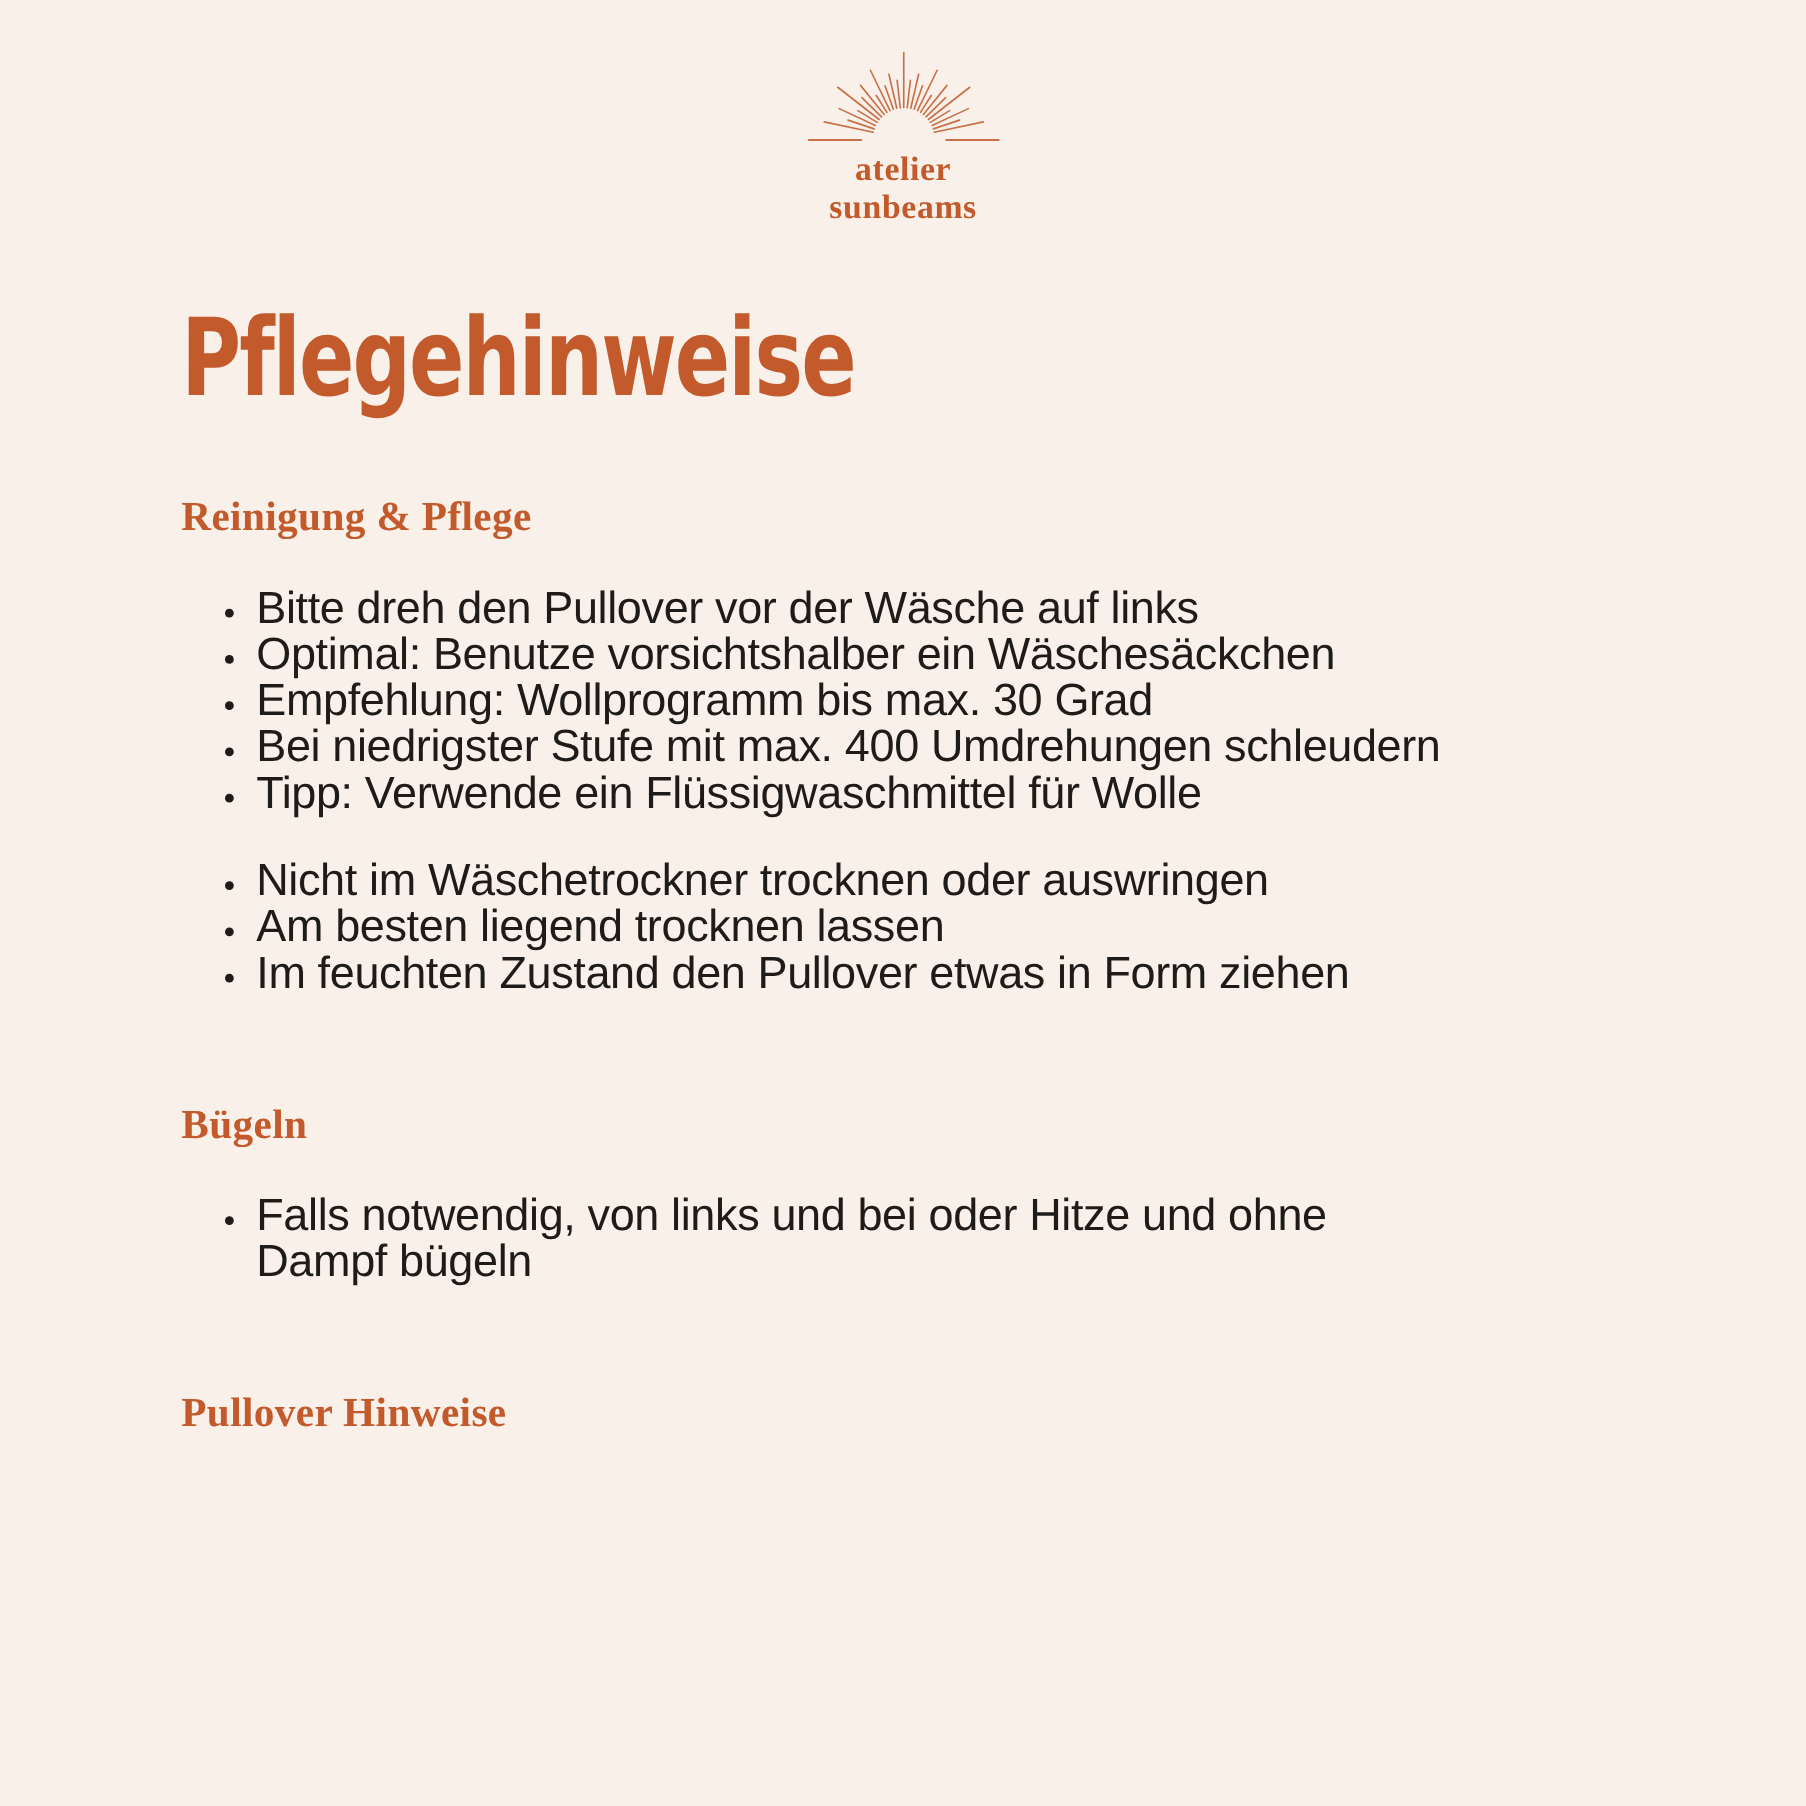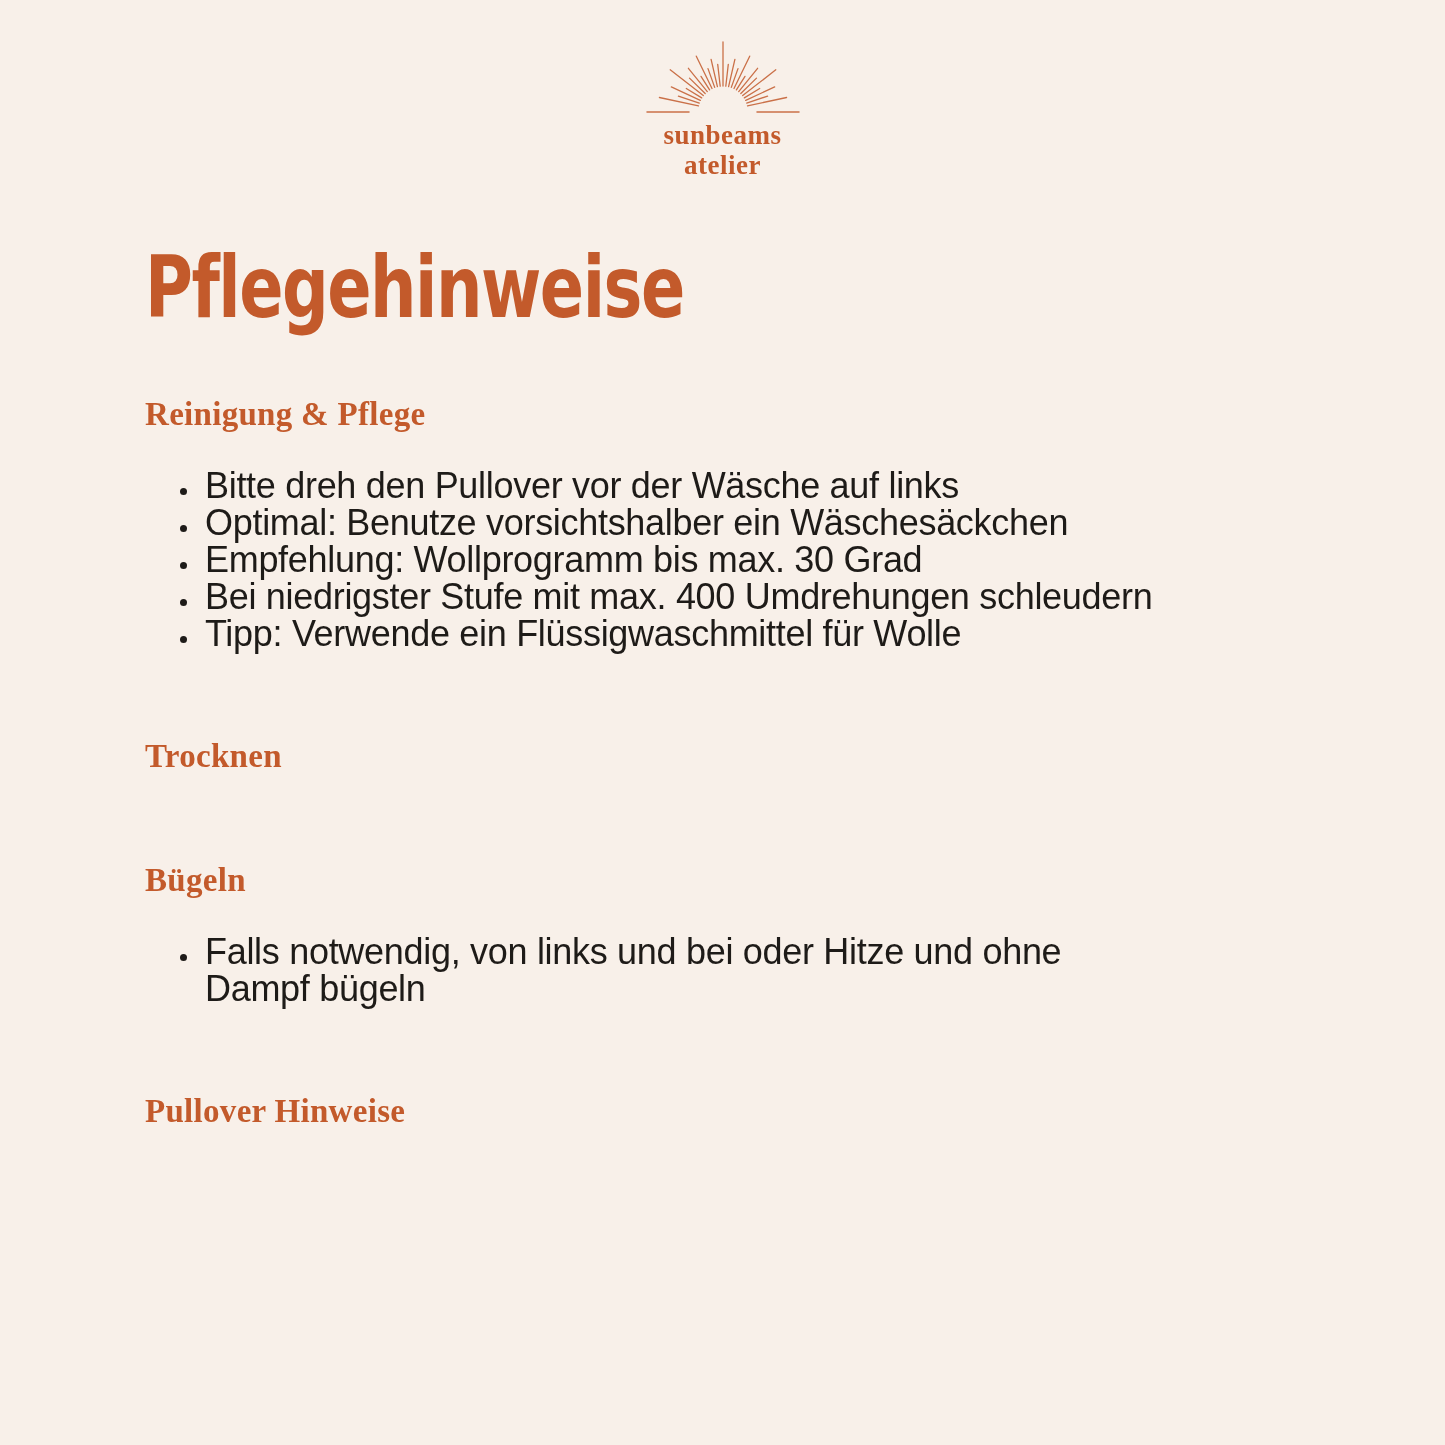--- a/index.html
+++ b/index.html
@@ -105,37 +105,41 @@
         <line x1="97.8" y1="53.5" x2="113.5" y2="38.1" stroke="#CA7048" stroke-width="1.3"></line>
         <line x1="99.7" y1="55.6" x2="132.8" y2="29.8" stroke="#CA7048" stroke-width="1.3"></line>
         <line x1="101.3" y1="57.9" x2="116.7" y2="48.5" stroke="#CA7048" stroke-width="1.3"></line>
         <line x1="102.7" y1="60.4" x2="131.7" y2="46.9" stroke="#CA7048" stroke-width="1.3"></line>
         <line x1="103.7" y1="63.1" x2="124.6" y2="56.1" stroke="#CA7048" stroke-width="1.3"></line>
         <line x1="104.5" y1="65.8" x2="143.6" y2="57.5" stroke="#CA7048" stroke-width="1.3"></line>
         <line x1="4" y1="72" x2="46" y2="72" stroke="#CA7048" stroke-width="1.5"></line>
         <line x1="114" y1="72" x2="156" y2="72" stroke="#CA7048" stroke-width="1.5"></line>
       </svg>
     <div class="logo-text">
+      <div>atelier</div>
       <div>sunbeams</div>
-      <div>atelier</div>
     </div>
   </header>
 
   <h1 class="title">Pflegehinweise</h1>
 
   <main class="sections">
       <h2>Reinigung &amp; Pflege</h2>
       <ul>
         <li>Bitte dreh den Pullover vor der Wäsche auf links</li>
         <li>Optimal: Benutze vorsichtshalber ein Wäschesäckchen</li>
         <li>Empfehlung: Wollprogramm bis max. 30 Grad</li>
         <li>Bei niedrigster Stufe mit max. 400 Umdrehungen schleudern</li>
         <li>Tipp: Verwende ein Flüssigwaschmittel für Wolle</li>
       </ul>
-      <h2>Trocknen</h2>
+      <ul>
+        <li>Nicht im Wäschetrockner trocknen oder auswringen</li>
+        <li>Am besten liegend trocknen lassen</li>
+        <li>Im feuchten Zustand den Pullover etwas in Form ziehen</li>
+      </ul>
       <h2>Bügeln</h2>
       <ul>
         <li>Falls notwendig, von links und bei oder Hitze und ohne
 Dampf bügeln</li>
       </ul>
       <h2>Pullover Hinweise</h2>
     </main>
 
 </div>
 

